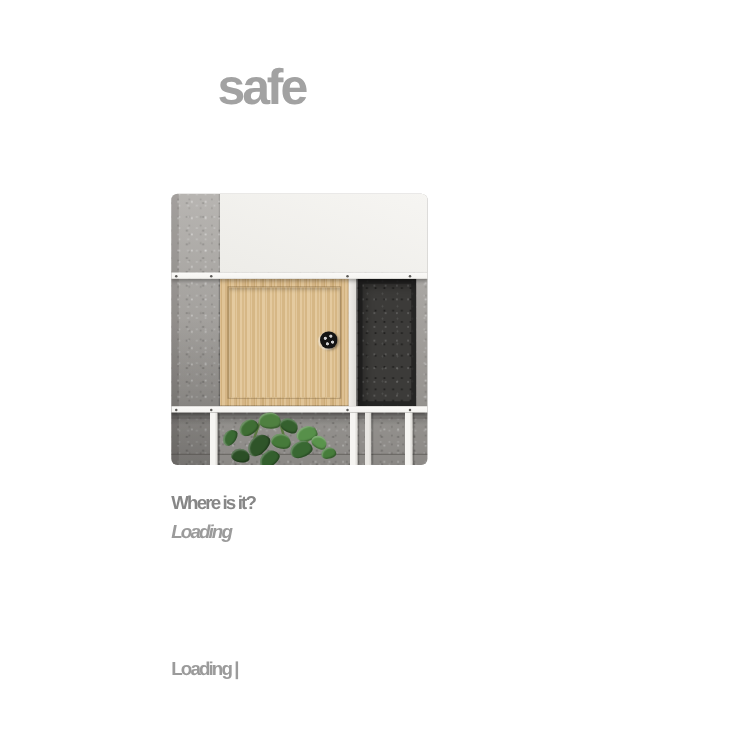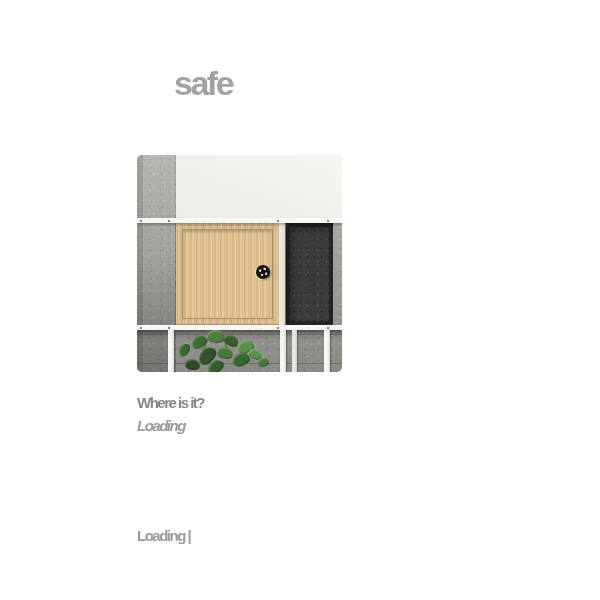--- a/index.html
+++ b/index.html
@@ -16,22 +16,22 @@
   }
   *{margin:0;padding:0;box-sizing:border-box;}
   html,body{width:600px;height:600px;}
   body{
     font-family:"Liberation Sans", sans-serif;
     background:var(--page-background);
     position:relative;
     overflow:hidden;
   }
   .page-title{
-    position:absolute;left:174px;top:64px;
-    font-size:34px;font-weight:700;letter-spacing:-2.5px;
+    position:absolute;left:174px;top:48px;
+    font-size:40px;font-weight:700;letter-spacing:-2.5px;
     color:var(--title-text);
   }
   
   .photo{
     position:absolute;left:137px;top:155px;width:205px;height:217px;
     border-radius:5px;overflow:hidden;
     background-color:var(--concrete);
   }
   .concrete-tx{
     background-image:

